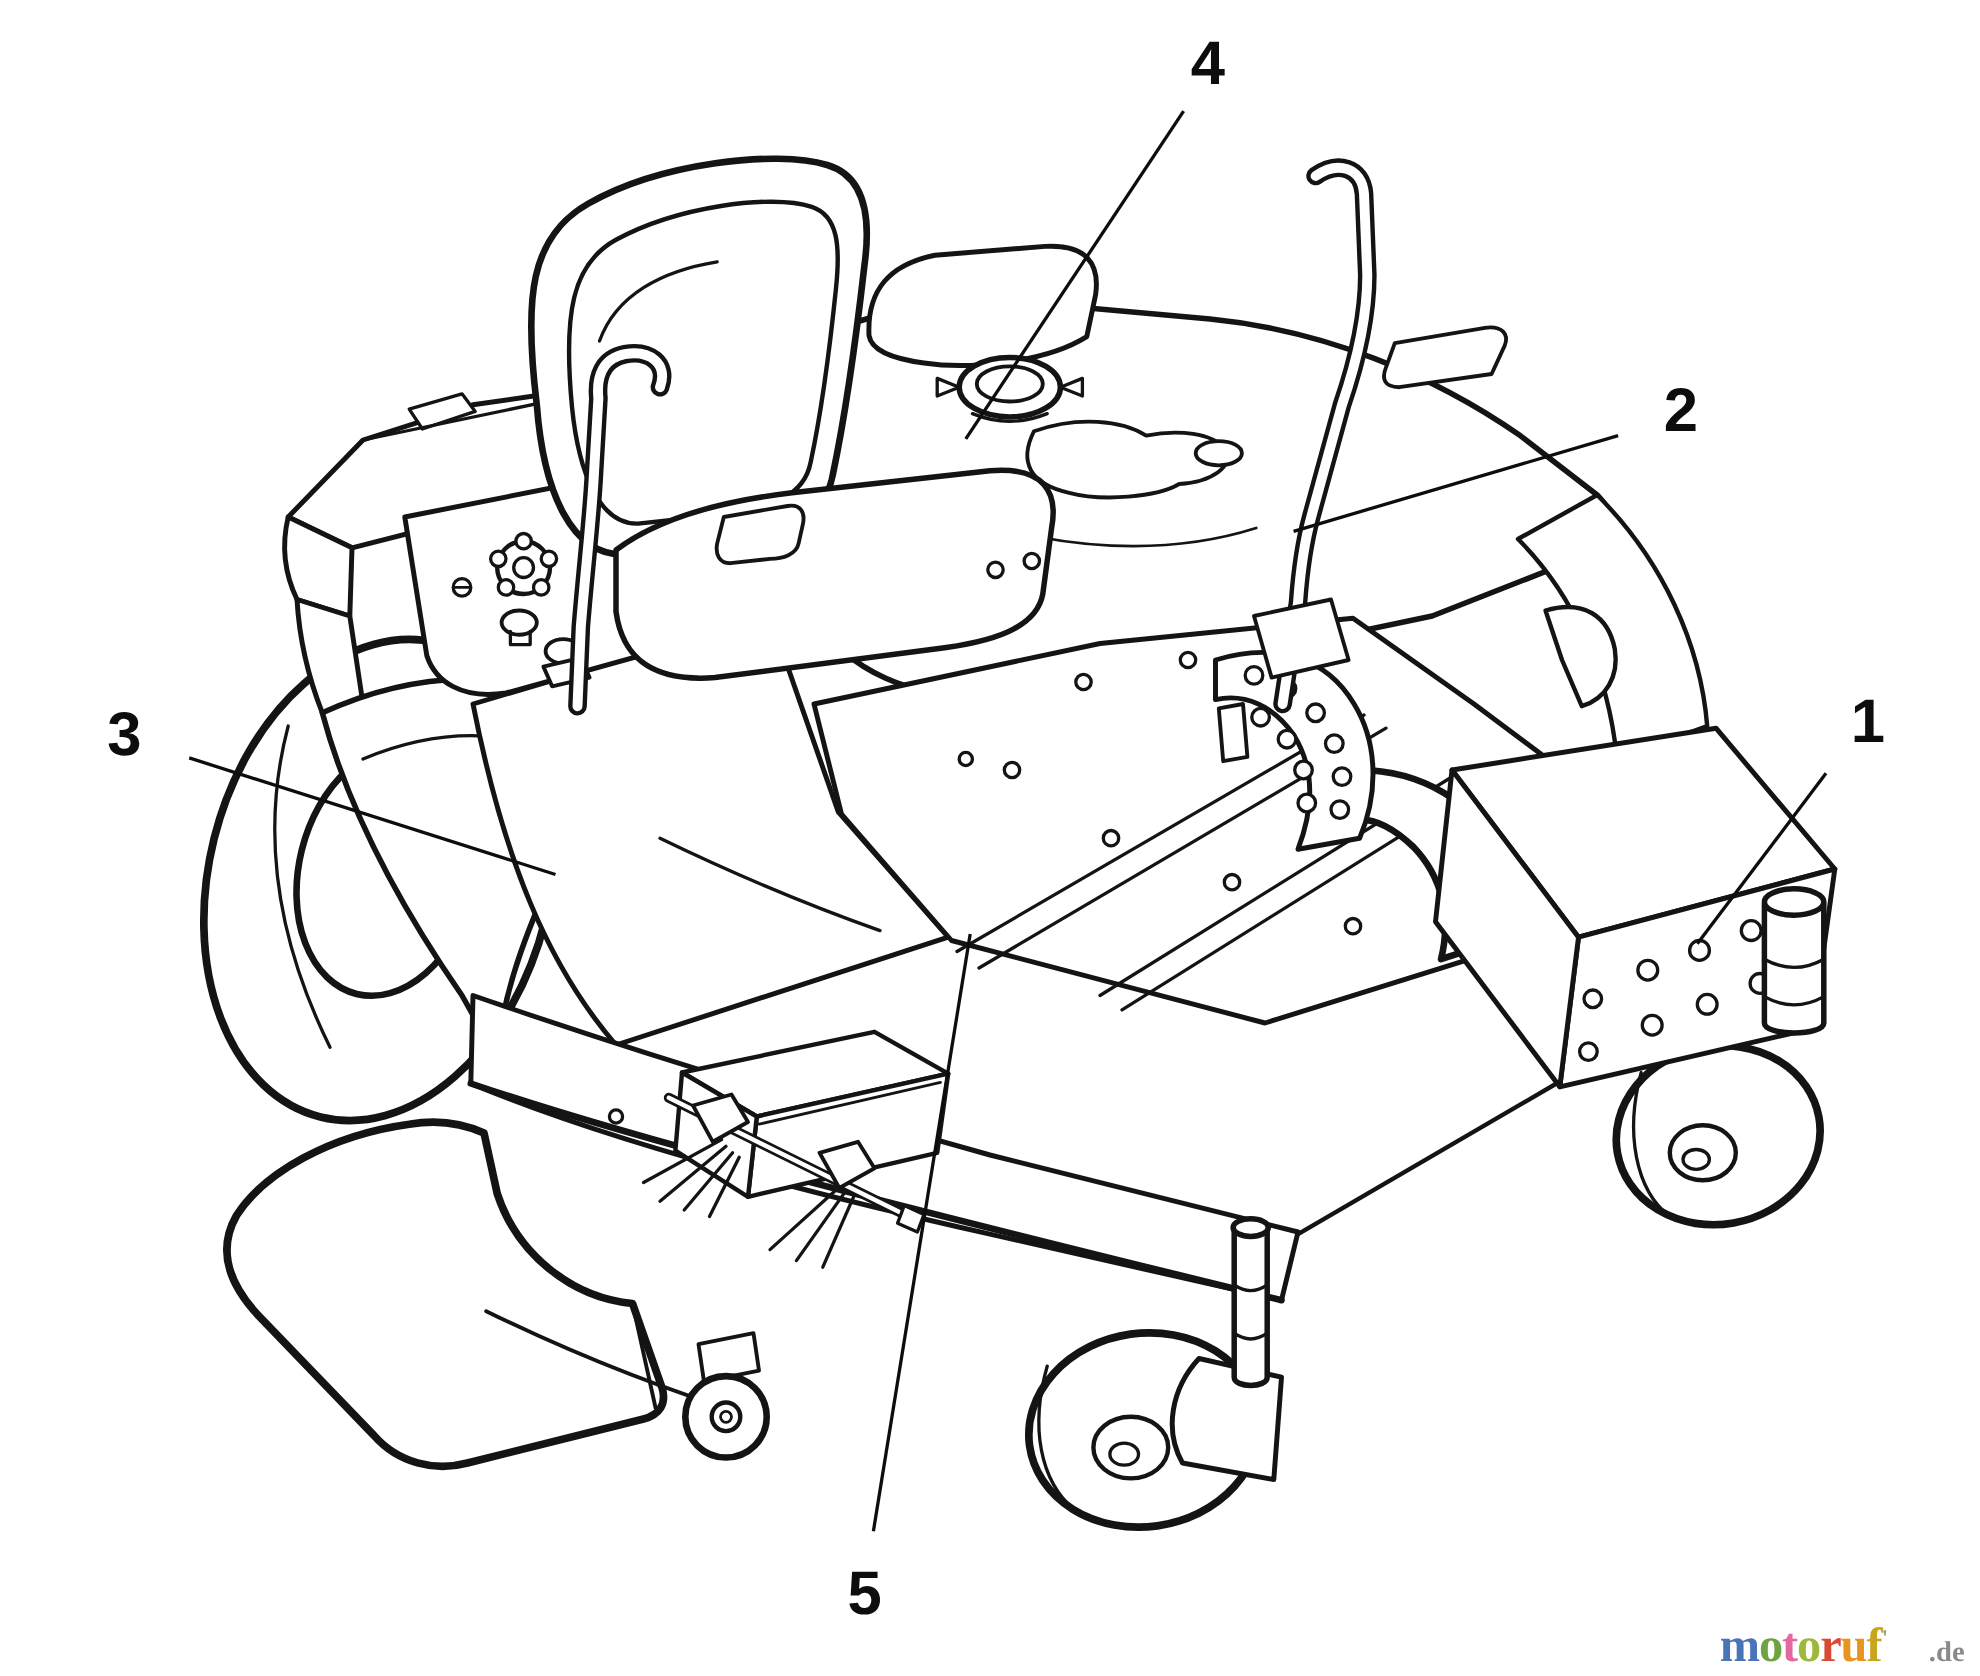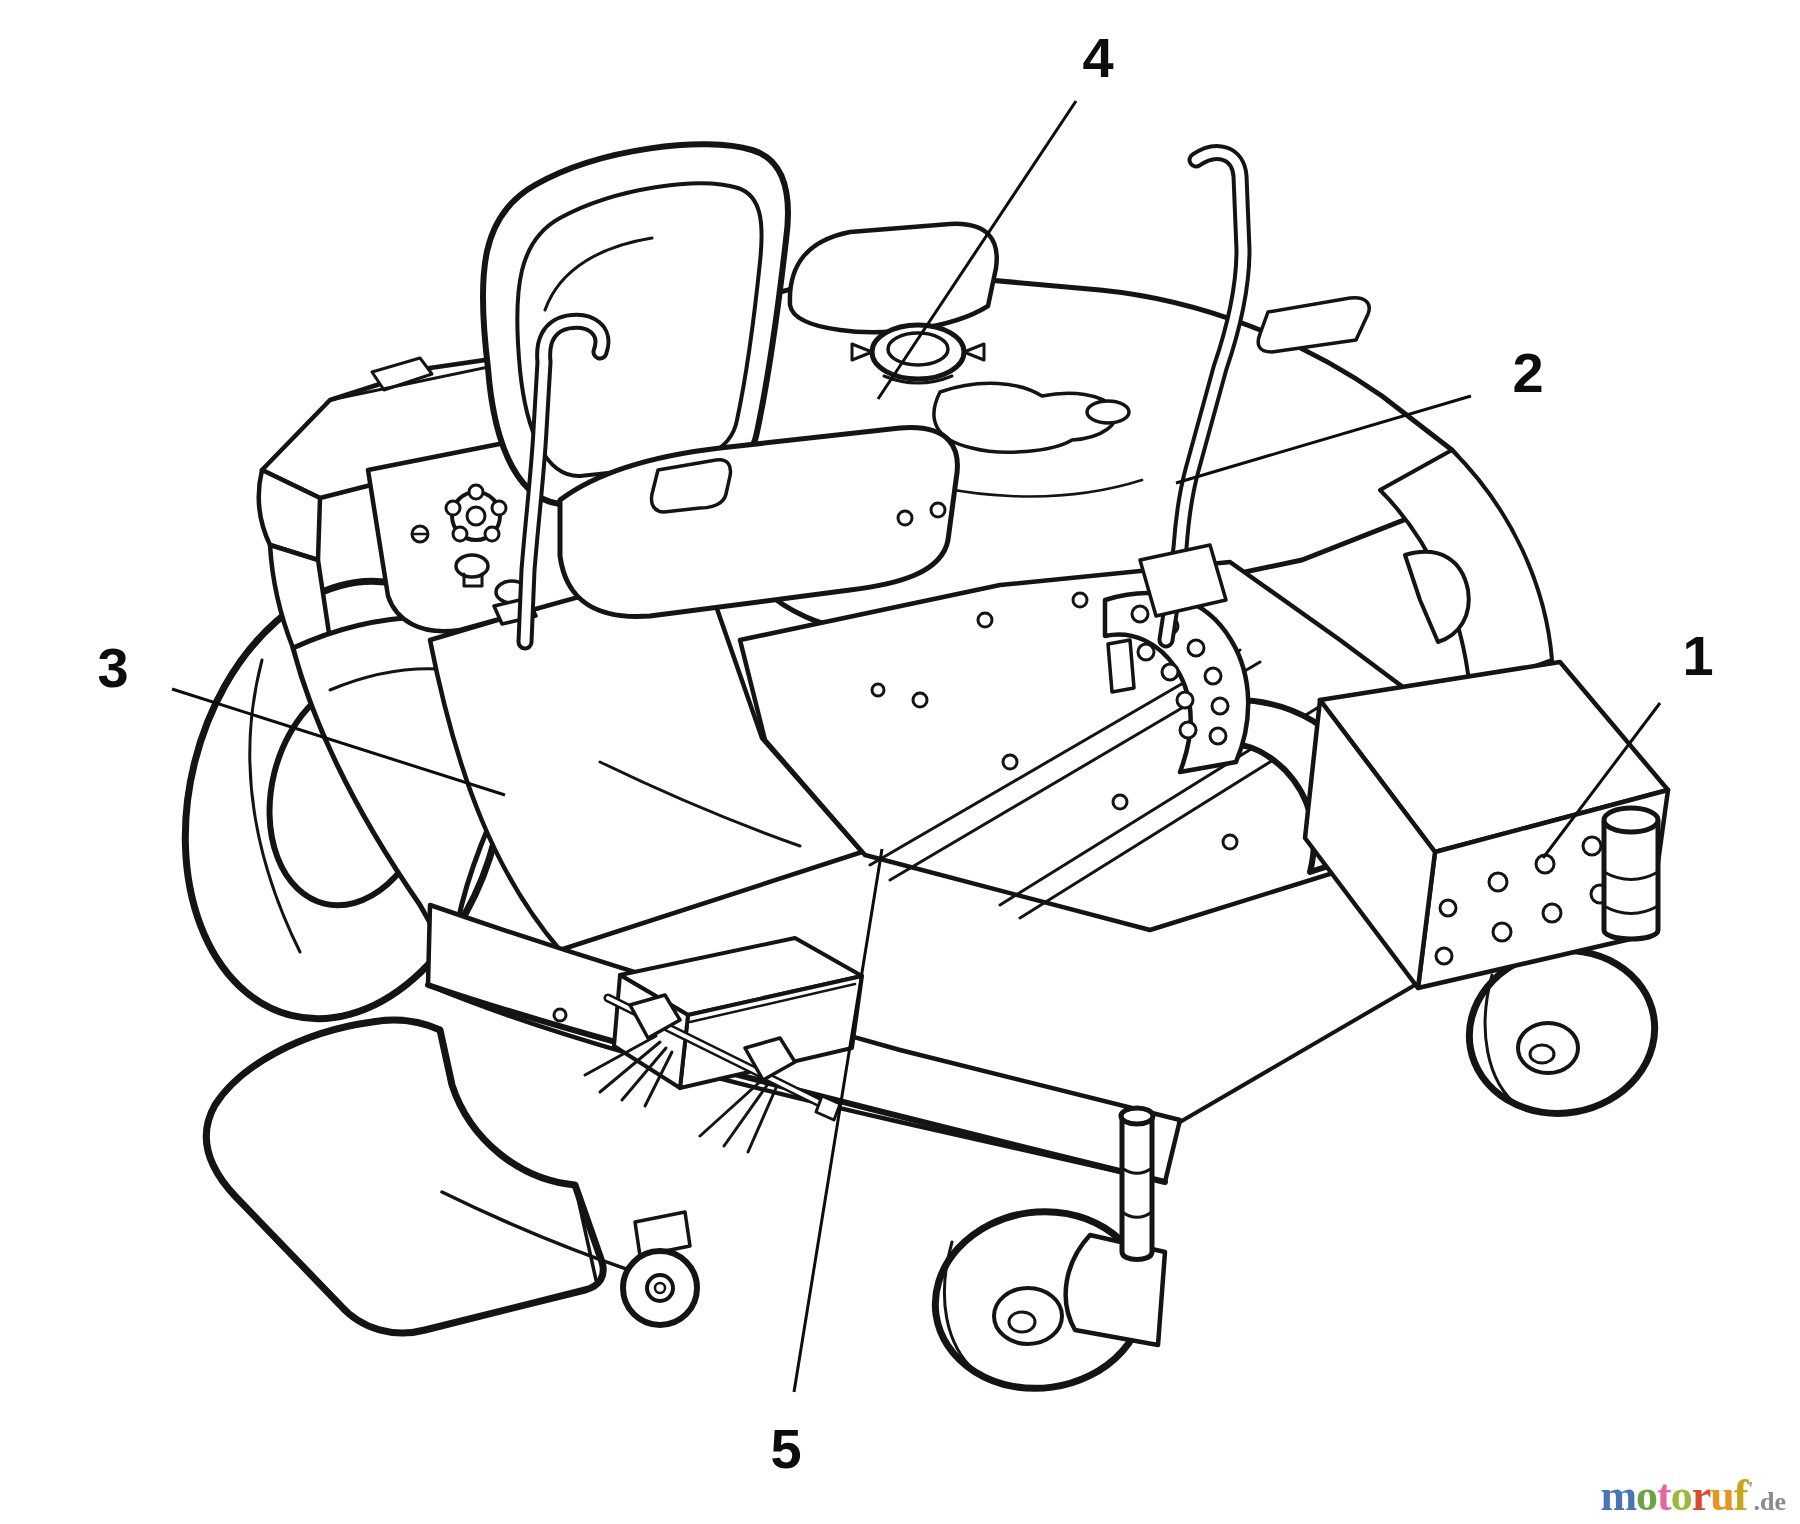--- a/index.html
+++ b/index.html
@@ -15,21 +15,21 @@
     fill:#0d0d0d;
   }
   .leader{stroke:#0d0d0d;stroke-width:3;fill:none;}
   #logo{
     position:absolute;right:14px;bottom:6px;
     font-family:"Liberation Serif",serif;
     font-weight:700;font-size:44px;line-height:1;
     letter-spacing:-1px;white-space:nowrap;
     user-select:none;
   }
-  #logo .suffix{font-size:26px;font-weight:700;letter-spacing:0;}
+  #logo .suffix{font-size:26px;font-weight:700;letter-spacing:0;margin-left:37px;}
   #logo .tick{font-size:22px;vertical-align:14px;letter-spacing:0;}
 </style>
 </head>
 <body>
 
 <div id="stage">
 
   <div id="art">
   <svg width="1800" height="1524" viewBox="0 0 1800 1524" fill="none" stroke="#141414" stroke-linejoin="round" stroke-linecap="round">
 

